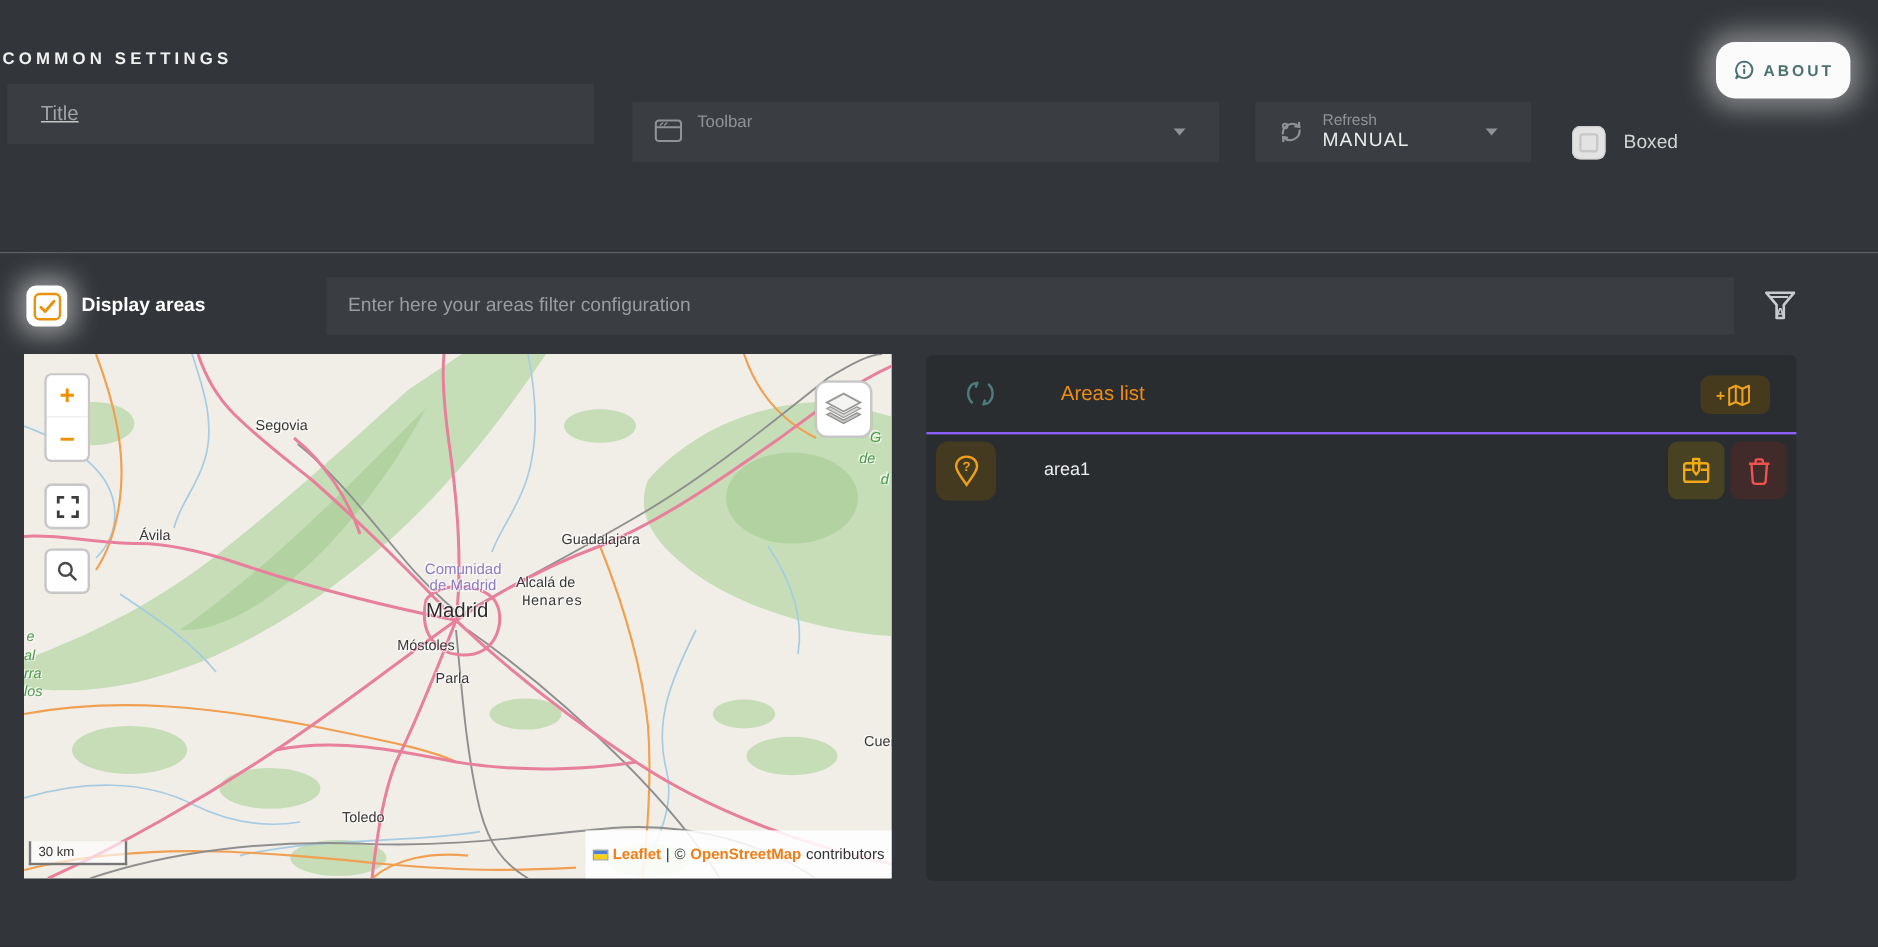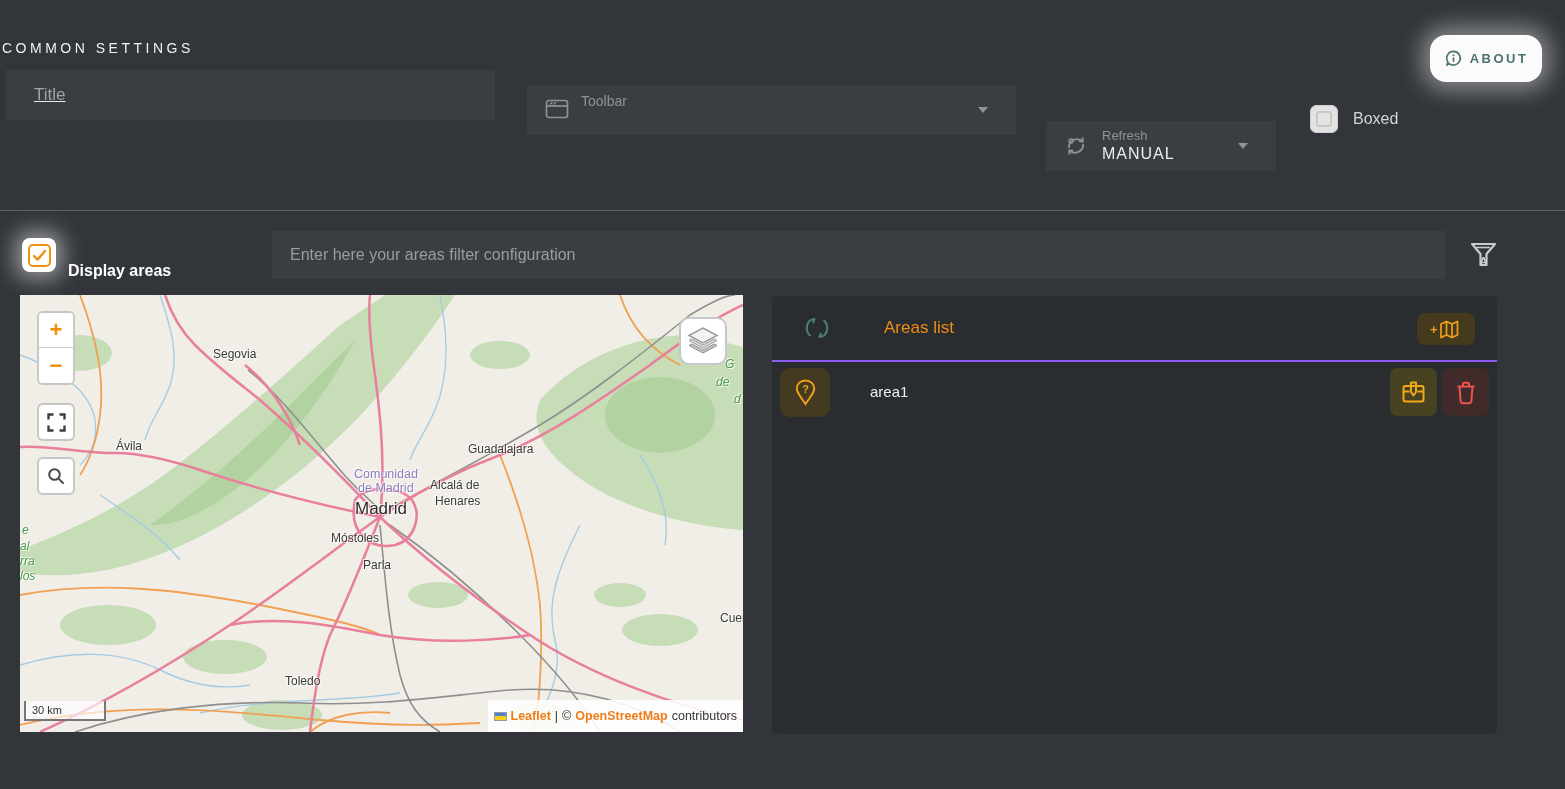--- a/index.html
+++ b/index.html
@@ -1,35 +1,35 @@
 <!DOCTYPE html>
 <html><head>
 <meta charset="utf-8">
 <style>
   html,body{margin:0;padding:0;background:#26282b;}
   .root{position:relative;width:1565px;height:789px;background:#323539;overflow:hidden;
         font-family:"Liberation Sans",sans-serif;color:#e8e8e8;}
 
   
-  .page-title{position:absolute;left:2px;top:40px;font-size:14px;font-weight:400;
+  .page-title{position:absolute;left:2px;top:40px;font-size:14px;font-weight:700;
               letter-spacing:3.5px;color:#f0f0f0;}
   .about-btn{position:absolute;left:1430px;top:35px;width:112px;height:47px;border-radius:16px;
              background:#fbfbfb;display:flex;align-items:center;justify-content:center;gap:7px;
              box-shadow:0 0 22px 9px rgba(255,255,255,0.40);cursor:pointer;border:none;}
   .about-btn span{font-size:13px;font-weight:700;letter-spacing:2.5px;color:#4d7070;}
 
   .field{position:absolute;height:50px;background:#3a3d41;display:flex;align-items:center;}
   .title-field{left:6px;top:70px;width:489px;text-decoration:underline;}
   .title-field input{background:transparent;border:none;outline:none;color:#e8e8e8;
                      font-size:17px;width:100%;padding:0 0 0 28px;font-family:inherit;}
   .title-field input::placeholder{color:#a0a3a6;}
 
   .select-field{cursor:pointer;}
   .toolbar-field{left:527px;top:85px;width:489px;}
-  .refresh-field{left:1046px;top:85px;width:230px;margin-top:36px;}
+  .refresh-field{left:1046px;top:85px;width:230px;}
   .select-icon{position:absolute;left:17px;top:12px;}
   .float-label{position:absolute;left:54px;top:8px;font-size:14px;color:#8f9396;}
   .refresh-field .float-label{left:56px;top:7px;font-size:13px;}
   .select-value{position:absolute;left:56px;top:24px;font-size:16px;color:#ececec;letter-spacing:1px;}
   .caret{position:absolute;right:28px;top:22px;width:0;height:0;
          border-left:5px solid transparent;border-right:5px solid transparent;
          border-top:6px solid #8f9396;}
 
   .boxed-wrap{position:absolute;left:1310px;top:105px;display:flex;align-items:center;gap:15px;}
   .boxed-box{width:28px;height:28px;background:#e3e3e3;border-radius:7px;position:relative;cursor:pointer;
@@ -38,21 +38,21 @@
   .boxed-label{font-size:16px;color:#d5d5d5;}
 
   .top-divider{position:absolute;left:0;top:210px;width:1565px;height:0;border-top:1px solid #5f6264;}
 
   
   .display-check{position:absolute;left:22px;top:238px;width:34px;height:34px;background:#ffffff;
                  border-radius:8px;box-shadow:0 0 20px 8px rgba(255,255,255,0.45);cursor:pointer;
                  display:flex;align-items:center;justify-content:center;}
   .display-check .orange-box{width:19px;height:19px;border:2.5px solid #e8920e;border-radius:5px;
                  display:flex;align-items:center;justify-content:center;}
-  .display-label{position:absolute;left:68px;top:246px;font-size:16px;font-weight:700;color:#ffffff;margin-top:16px;}
+  .display-label{position:absolute;left:68px;top:246px;font-size:16px;font-weight:700;color:#ffffff;}
   .filter-field{left:272px;top:231px;width:1173px;height:48px;}
   .filter-field input{background:transparent;border:none;outline:none;color:#e8e8e8;
                       font-size:16px;width:100%;padding:0 0 0 18px;font-family:inherit;}
   .filter-field input::placeholder{color:#9a9da0;}
   .filter-icon-btn{position:absolute;left:1466px;top:238px;width:34px;height:34px;background:transparent;
                    border:none;cursor:pointer;padding:0;}
 
   
   .map{position:absolute;left:20px;top:295px;width:723px;height:437px;background:#f1eee8;overflow:hidden;cursor:grab;}
   .map svg.basemap{position:absolute;left:0;top:0;}
@@ -70,22 +70,22 @@
   .zoom-btn:first-child{border-bottom:1px solid #ccc;border-radius:4px 4px 0 0;}
   .zoom-btn:last-child{border-radius:0 0 4px 4px;}
   .square-ctrl{width:34px;height:34px;display:flex;align-items:center;justify-content:center;cursor:pointer;}
   .fullscreen-ctrl{left:17px;top:108px;}
   .search-ctrl{left:17px;top:162px;}
   .layers-ctrl{left:659px;top:22px;width:44px;height:44px;border-radius:10px;display:flex;
                align-items:center;justify-content:center;cursor:pointer;}
   .scale-ctrl{position:absolute;left:4px;top:406px;width:82px;height:20px;background:rgba(255,255,255,0.65);
               border:2px solid #777;border-top:none;font-size:11px;color:#333;
               display:flex;align-items:center;padding-left:6px;box-sizing:border-box;}
-  .attribution{position:absolute;right:0;bottom:0;height:32px;background:rgba(255,255,255,0.88);
-               display:flex;align-items:center;gap:4px;padding:0 6px;font-size:12.5px;color:#333;}
+  .attribution{position:absolute;right:0;bottom:0;height:20px;background:rgba(255,255,255,0.88);
+               display:flex;align-items:center;gap:4px;padding:10px 6px;font-size:12.5px;color:#333;}
   .attribution .lnk{color:#ef7d18;font-weight:700;cursor:pointer;}
   .ua-flag{display:inline-block;width:13px;height:9px;border:1px solid #9a9a9a;box-sizing:border-box;}
   .ua-flag .b{height:50%;background:#4e7fd0;}
   .ua-flag .y{height:50%;background:#f7d117;}
 
   
   .areas-panel{position:absolute;left:772px;top:296px;width:725px;height:438px;background:#2a2d30;border-radius:5px;}
   .areas-header{position:relative;height:64px;border-bottom:2px solid #8b5cf6;}
   .areas-refresh{position:absolute;left:30px;top:17px;width:30px;height:30px;background:transparent;border:none;cursor:pointer;padding:0;}
   .areas-title{position:absolute;left:112px;top:22px;font-size:17px;color:#ef8c15;}
@@ -244,21 +244,21 @@
       </g>
     </svg>
 
     <div>
         <div class="map-label lbl-city" style="left: 193px; top: 52px;">Segovia</div>
         <div class="map-label lbl-city" style="left: 96px; top: 144px;">Ávila</div>
         <div class="map-label lbl-city" style="left: 448px; top: 147px;">Guadalajara</div>
         <div class="map-label lbl-region" style="left: 334px; top: 172px;">Comunidad</div>
         <div class="map-label lbl-region" style="left: 338px; top: 186px;">de Madrid</div>
         <div class="map-label lbl-city" style="left: 410px; top: 183px;">Alcalá de</div>
-        <div class="map-label lbl-city" style="left: 415px; top: 199px;">Henares</div>
+        <div class="map-label lbl-city" style="left: 415px; top: 199px; font-family: Liberation Mono, monospace;">Henares</div>
         <div class="map-label lbl-capital" style="left: 335px; top: 204px;">Madrid</div>
         <div class="map-label lbl-city" style="left: 311px; top: 236px;">Móstoles</div>
         <div class="map-label lbl-city" style="left: 343px; top: 263px;">Parla</div>
         <div class="map-label lbl-city" style="left: 265px; top: 379px; text-align: right;">Toledo</div>
         <div class="map-label lbl-city" style="left: 700px; top: 316px;">Cuen</div>
         <div class="map-label lbl-nature" style="left: 705px; top: 62px;">G</div>
         <div class="map-label lbl-nature" style="left: 696px; top: 80px;">de</div>
         <div class="map-label lbl-nature" style="left: 714px; top: 97px;">d</div>
         <div class="map-label lbl-nature" style="left: 2px; top: 228px;">e</div>
         <div class="map-label lbl-nature" style="left: 0px; top: 244px;">al</div>

